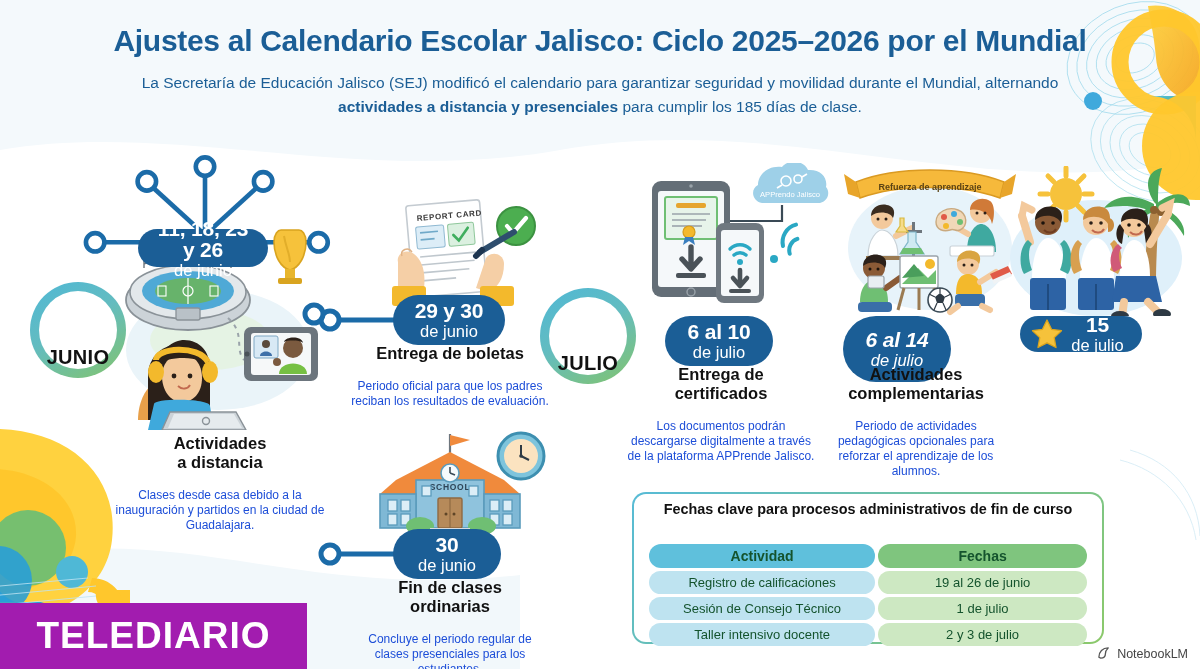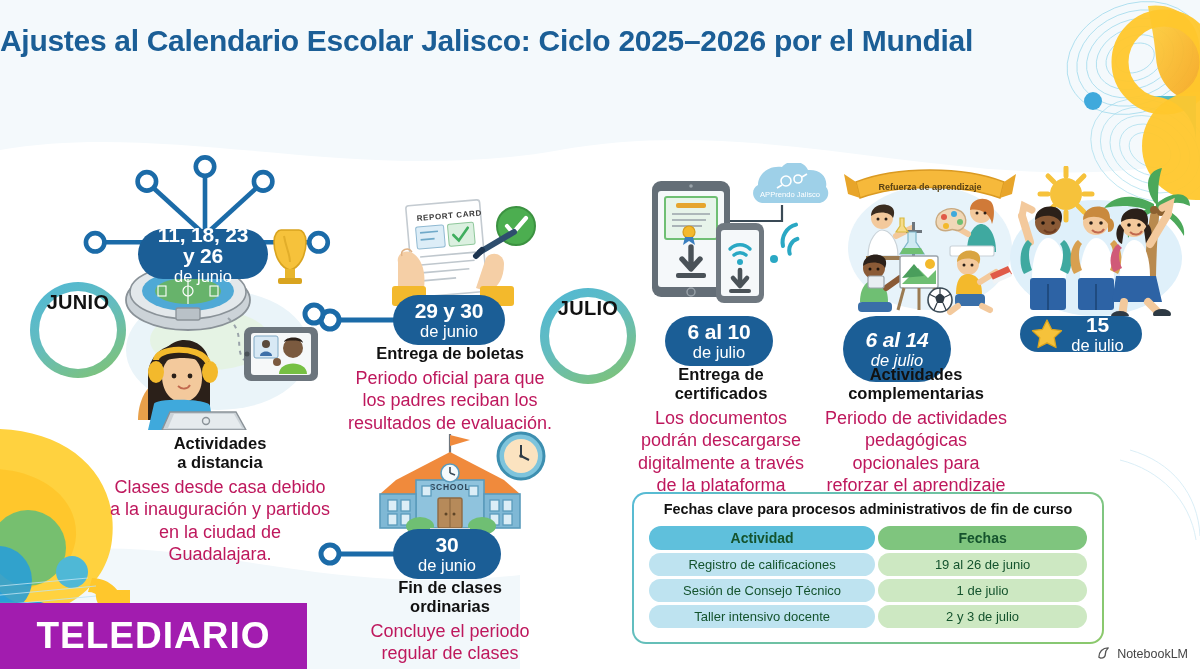--- a/index.html
+++ b/index.html
@@ -10,35 +10,35 @@
     position:relative;
     overflow:hidden;
     color:#111;
   }
   .canvas{ position:absolute; inset:0; width:1200px; height:669px; }
 
   
   .bg-deco{ position:absolute; inset:0; pointer-events:none; }
 
   
-  .header{ position:absolute; top:24px; left:0; width:1200px; text-align:left; z-index:6;}
+  .header{ position:absolute; top:24px; left:0; width:1200px; text-align:center; z-index:6;}
   .title{
     font-size:30px; font-weight:bold; color:#1B5E96; letter-spacing:-0.3px;
     line-height:1.1;
   }
   .subtitle{
     margin-top:14px; font-size:15.5px; color:#1B5E96; line-height:1.55;
     width:1000px; margin-left:auto; margin-right:auto;
   }
   .subtitle b{ font-weight:bold; }
 
   
   .month-ring{
     position:absolute; width:96px; height:96px; border-radius:50%;
-    display:flex; align-items:flex-start; justify-content:center;
+    display:flex; align-items:flex-end; justify-content:center;
     z-index:5;
     background:
       linear-gradient(#fff,#fff) padding-box,
       linear-gradient(150deg,#4FB8D6 0%,#63BCC0 45%,#83C46C 100%) border-box;
     border:9px solid transparent;
   }
   .month-ring span{ font-size:20px; font-weight:bold; color:#111; letter-spacing:0.3px;}
 
   
   .pill{
@@ -54,39 +54,39 @@
 
   
   .net{ position:absolute; left:60px; top:150px; width:290px; height:120px; z-index:3;}
 
   
   .item{ position:absolute; text-align:center; z-index:4;}
   .item h3{
     font-size:16.5px; font-weight:bold; color:#111; line-height:1.14; 
   }
   .item p{
-    font-size:18px; color:#be185d; line-height:1.25; margin-top:4px;
+    font-size:12px; color:#1d4ed8; line-height:1.25; margin-top:16px;
   }
 
   
   .art{ position:absolute; z-index:3; }
 
   
   .table-card{
     position:absolute; left:632px; top:492px; width:472px; height:152px;
     border-radius:14px; z-index:5;
     background:
       linear-gradient(#fff,#fff) padding-box,
       linear-gradient(135deg,#57BBD6 0%,#72C29B 55%,#8CC96A 100%) border-box;
     border:2.5px solid transparent;
     padding:7px 12px 8px 12px;
   }
   .table-title{
     font-size:14.4px; font-weight:bold; color:#111; text-align:center; line-height:1.2;
-    margin-bottom:5px;
+    margin-bottom:23px;
   }
   .tbl{ width:100%; border-collapse:separate; border-spacing:3px 3px;}
   .tbl th, .tbl td{
     text-align:center; padding:4px 3px; border-radius:999px; font-size:13px; color:#14532d;
   }
   .tbl th.act{ background:#5FC0DC; font-weight:bold; font-size:14px;}
   .tbl th.fec{ background:#7FC57E; font-weight:bold; font-size:14px;}
   .tbl td.act{ background:#BEE3F0; }
   .tbl td.fec{ background:#CDE8C2; }
   .tbl .cw-a{ width:52%; }
@@ -166,20 +166,23 @@
     </g>
 
     <g stroke="#CFE9F4" stroke-width="0.9" fill="none" opacity="0.85">
       <path d="M1120,460 C1160,470 1190,500 1196,540"></path>
       <path d="M1130,450 C1172,462 1198,494 1200,536"></path>
     </g>
   </svg>
 
   <div class="header">
     <div class="title">Ajustes al Calendario Escolar Jalisco: Ciclo 2025–2026 por el Mundial</div>
+    <div class="subtitle">
+      <span>La Secretaría de Educación Jalisco (SEJ) modificó el calendario para garantizar seguridad y movilidad durante el Mundial, alternando </span><b>actividades a distancia y presenciales</b><span> para cumplir los 185 días de clase.</span>
+    </div>
   </div>
 
   <svg class="net" width="290" height="130" viewBox="0 0 290 130">
     <g stroke="#1B6BA8" stroke-width="5" fill="none">
       <line x1="145" y1="92" x2="145" y2="26"></line>
       <line x1="145" y1="92" x2="88" y2="40"></line>
       <line x1="145" y1="92" x2="202" y2="40"></line>
       <line x1="112" y1="100" x2="32" y2="100"></line>
       <line x1="186" y1="100" x2="262" y2="100"></line>
     </g>
@@ -578,21 +581,21 @@
       <path d="M140,78 L158,48" stroke="#F3C99C" stroke-width="8" fill="none" stroke-linecap="round"></path>
       <path d="M108,78 C100,84 98,98 104,106 L112,102 C108,94 108,84 112,82 Z" fill="#D05A78"></path>
       <path d="M106,110 L146,110 L152,136 L102,136 Z" fill="#2D63A5"></path>
       <path d="M114,136 L112,150" stroke="#F3C99C" stroke-width="8" stroke-linecap="round"></path>
       <path d="M138,136 L148,146" stroke="#F3C99C" stroke-width="8" stroke-linecap="round"></path>
       <ellipse cx="110" cy="150" rx="9" ry="5" fill="#2E3A44"></ellipse>
       <ellipse cx="152" cy="148" rx="9" ry="5" fill="#2E3A44"></ellipse>
     </g>
   </svg>
 
-  <div class="pill" style="left:138px; top:229px; width:130px; height:50px;">
+  <div class="pill" style="left:138px; top:229px; width:130px; height:38px;">
     <span class="big">11, 18, 23 y 26</span>
     <span class="small">de junio</span>
   </div>
 
   <div class="pill" style="left:393px; top:295px; width:112px; height:50px;">
     <span class="big">29 y 30</span>
     <span class="small">de junio</span>
   </div>
 
   <div class="pill" style="left:393px; top:529px; width:108px; height:50px;">

